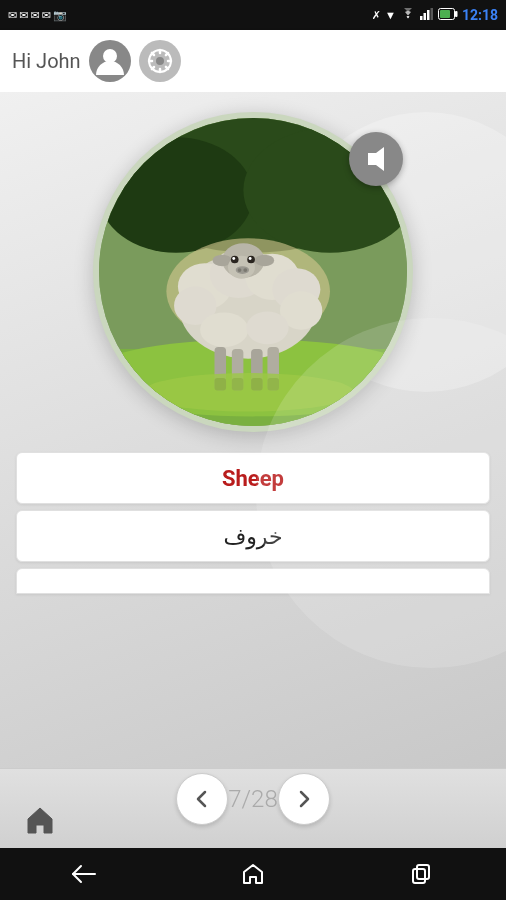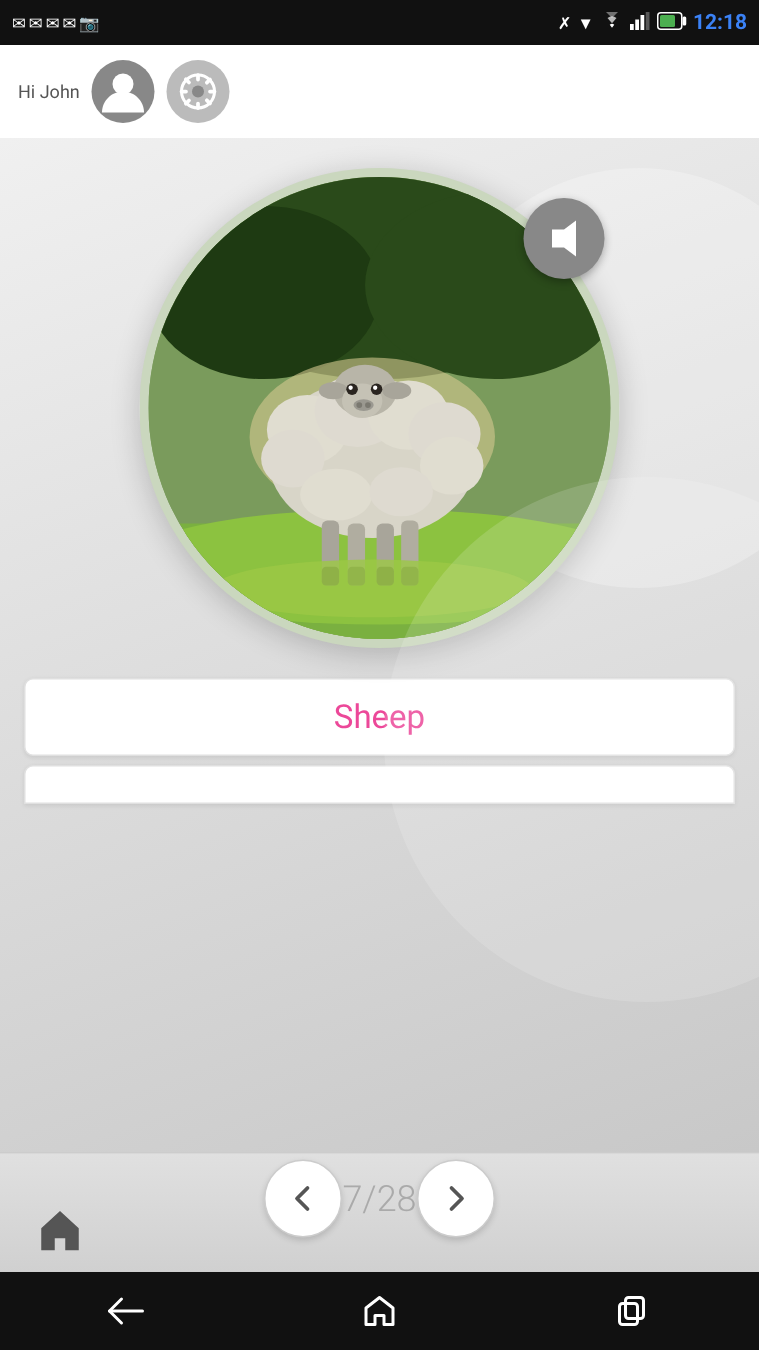--- a/index.html
+++ b/index.html
@@ -77,21 +77,21 @@
       font-size: 26px;
       font-weight: 400;
       color: #333;
     }
     .app-bar-right {
       display: flex;
       align-items: center;
       gap: 8px;
     }
     .hi-john {
-      font-size: 12px;
+      font-size: 20px;
       color: #555;
     }
     .avatar-circle {
       width: 42px;
       height: 42px;
       border-radius: 50%;
       background: #888;
       display: flex;
       align-items: center;
       justify-content: center;
@@ -200,22 +200,22 @@
       border: 1.5px solid #e0e0e0;
       border-radius: 6px;
       height: 52px;
       display: flex;
       align-items: center;
       justify-content: center;
       box-shadow: 0 1px 3px rgba(0,0,0,0.08);
     }
     .word-english {
       font-size: 22px;
-      color: #ec4899;
-      font-weight: 400;
+      color: #b91c1c;
+      font-weight: 700;
     }
     .word-arabic {
       font-size: 22px;
       color: #222;
       font-weight: 400;
       direction: rtl;
     }
     .word-card-partial {
       width: 100%;
       background: white;
@@ -413,20 +413,23 @@
       <svg viewBox="0 0 28 28" fill="white">
         <polygon points="6,8 6,20 14,20 22,26 22,2 14,8" fill="white"></polygon>
       </svg>
     </button>
   </div>
 
   <div class="word-cards">
     <div class="word-card">
       <span class="word-english">Sheep</span>
     </div>
+    <div class="word-card">
+      <span class="word-arabic">خروف</span>
+    </div>
     <div class="word-card-partial"></div>
   </div>
 </div>
 
 <div class="nav-bar">
   <button class="nav-btn" style="margin-top:-20px;">
     <svg width="22" height="22" viewBox="0 0 22 22" fill="none">
       <polyline points="14,4 7,11 14,18" stroke="#555" stroke-width="2.5" stroke-linecap="round" stroke-linejoin="round"></polyline>
     </svg>
   </button>

